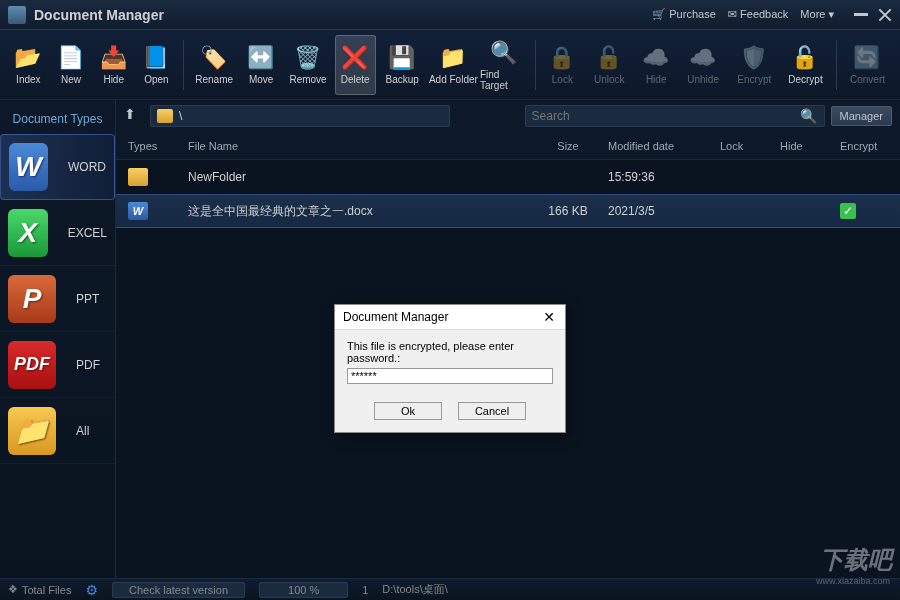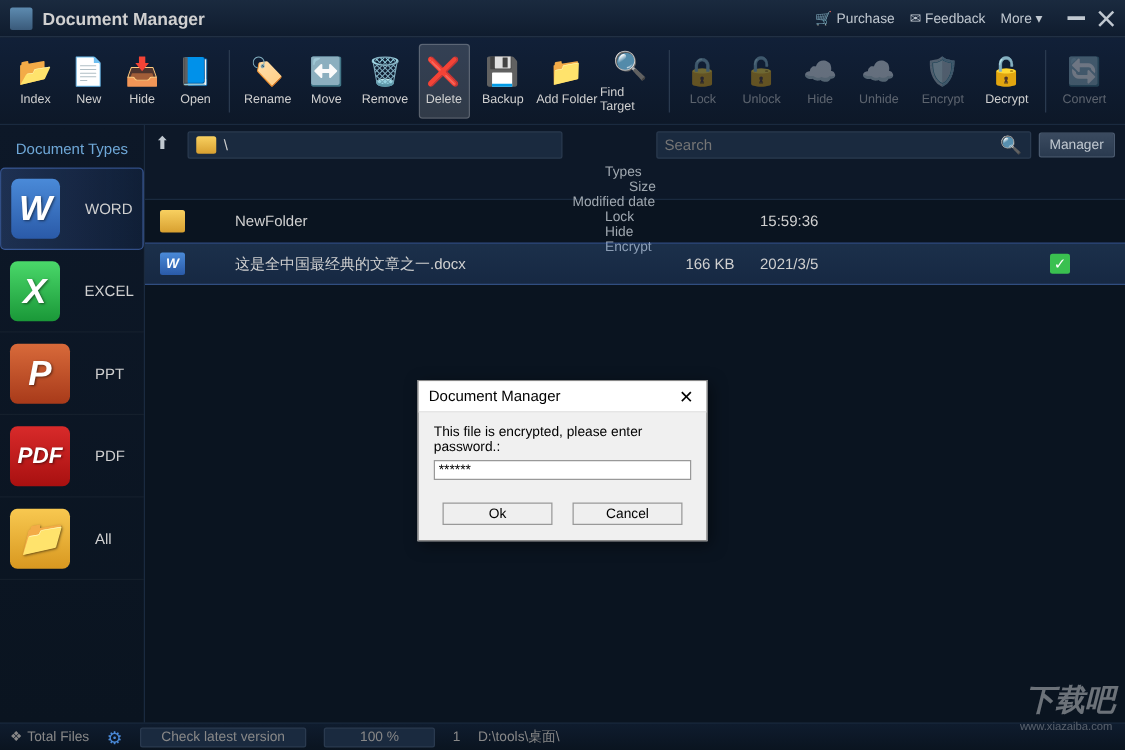--- a/index.html
+++ b/index.html
@@ -50,21 +50,21 @@
 .path-box { display:flex; align-items:center; background:#1a2a3f; border:1px solid #2a3a4f; border-radius:2px; height:22px; padding:0 6px; flex: 0 0 300px; }
 .folder-icon-small { width:16px; height:14px; background:linear-gradient(#f8d060,#d8a030); border-radius:2px; margin-right:6px; }
 .path-text { color:#d0d0d0; font-size:12px; }
 .path-spacer { flex:1; }
 .search-box { display:flex; align-items:center; background:#1a2a3f; border:1px solid #2a3a4f; border-radius:2px; height:22px; width:300px; padding:0 6px; }
 .search-input { flex:1; background:transparent; border:none; color:#888; font-size:12px; outline:none; }
 .search-icon { color:#888; font-size:14px; }
 .adv-btn { background:linear-gradient(#3a4a5f,#2a3a4f); border:1px solid #4a5a6f; color:#c0c8d0; font-size:11px; padding:3px 8px; border-radius:2px; cursor:pointer; }
 
 
-.table-header { display:flex; height:28px; align-items:center; background:#0d1828; border-bottom:1px solid #1a2a3f; color:#a0a8b0; font-size:11px; padding-left:12px;flex-direction:column; }
+.table-header { display:flex; height:28px; align-items:center; background:#0d1828; border-bottom:1px solid #1a2a3f; color:#a0a8b0; font-size:11px; padding-left:12px; }
 .col-types { width:60px; } .col-name { flex:1; } .col-size { width:80px; text-align:center; } .col-mod { width:112px; } .col-lock { width:60px; } .col-hide { width:60px; } .col-enc { width:60px; }
 .table-row { display:flex; height:34px; align-items:center; color:#d0d0d0; font-size:12px; padding-left:12px; cursor:pointer; }
 .table-row.selected { background:linear-gradient(rgba(80,130,200,0.25),rgba(60,100,170,0.25)); border-top:1px solid rgba(100,150,255,0.3); border-bottom:1px solid rgba(100,150,255,0.3);}
 .row-icon { width:20px; height:18px; margin-right:14px; }
 .folder-big { background:linear-gradient(#f8d060,#d8a030); border-radius:2px; }
 .word-file-icon { background:linear-gradient(#4a8ad8,#2a5aa8); border-radius:2px; display:flex; align-items:center; justify-content:center; color:white; font-size:11px; font-weight:bold; font-style:italic;}
 .check-green { width:16px; height:16px; background:#3ac050; border-radius:2px; color:white; font-size:12px; display:flex; align-items:center; justify-content:center; }
 
 
 .statusbar { position:absolute; bottom:0; left:0; right:0; height:22px; background:linear-gradient(#0f1c2e,#0a1420); display:flex; align-items:center; padding:0 8px; gap:14px; color:#888; font-size:11px; border-top:1px solid #1a2a3f;}
@@ -74,21 +74,21 @@
 .progress-box { background:#1a2a3f; border:1px solid #2a3a4f; padding:1px 28px; border-radius:2px; }
 
 
 .dialog { position:absolute; left:334px; top:304px; width:232px; background:#f0f0f0; border:1px solid #888; box-shadow: 3px 3px 12px rgba(0,0,0,0.5); font-family: Tahoma, sans-serif; }
 .dlg-title { display:flex; align-items:center; justify-content:space-between; padding:4px 8px; background:#fff; border-bottom:1px solid #ddd; font-size:12px; }
 .dlg-close { width:16px; height:16px; cursor:pointer; font-size:14px; text-align:center; }
 .dlg-body { padding:10px 12px; }
 .dlg-text { font-size:11px; margin-bottom:2px; }
 .dlg-input { width:100%; border:1px solid #999; padding:1px 3px; font-size:11px; }
 .dlg-buttons { display:flex; justify-content:center; gap:16px; padding:8px 0 12px; }
-.dlg-btn { width:88px; padding:2px 0; font-size:11px; background:#efefef; border:1px solid #999; cursor:pointer; }
+.dlg-btn { width:68px; padding:2px 0; font-size:11px; background:#efefef; border:1px solid #999; cursor:pointer; }
 
 
 .watermark { position:absolute; right:8px; bottom:24px; color:rgba(255,255,255,0.4); font-size:24px; font-weight:bold; font-style:italic; }
 .watermark-sub { position:absolute; right:10px; bottom:14px; color:rgba(255,255,255,0.3); font-size:9px; }
 </style>
 </head>
 <body>
 
 <div class="titlebar">
   <div class="app-icon"></div>
@@ -220,20 +220,21 @@
       <div class="path-spacer"></div>
       <div class="search-box">
         <input class="search-input" placeholder="Search" style="">
         <span class="search-icon">🔍</span>
       </div>
       <button class="adv-btn">Manager</button>
     </div>
 
     <div class="table-header">
       <div class="col-types">Types</div>
+      <div class="col-name">File Name</div>
       <div class="col-size">Size</div>
       <div class="col-mod">Modified date</div>
       <div class="col-lock">Lock</div>
       <div class="col-hide">Hide</div>
       <div class="col-enc">Encrypt</div>
     </div>
     <div id="table-body">
         <div class="table-row">
           <div class="col-types">
             <div class="row-icon folder-big"></div>

